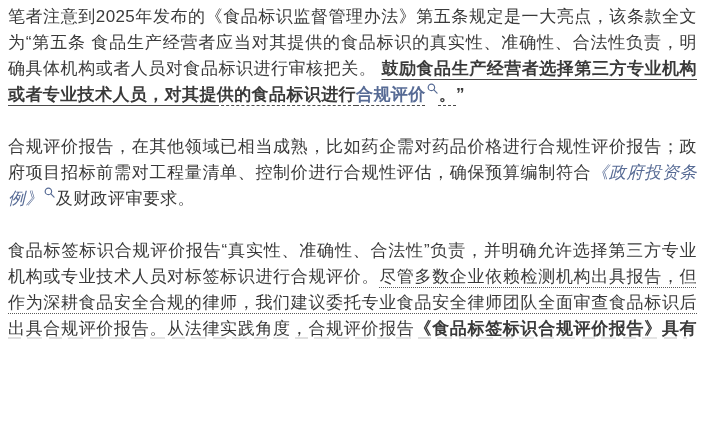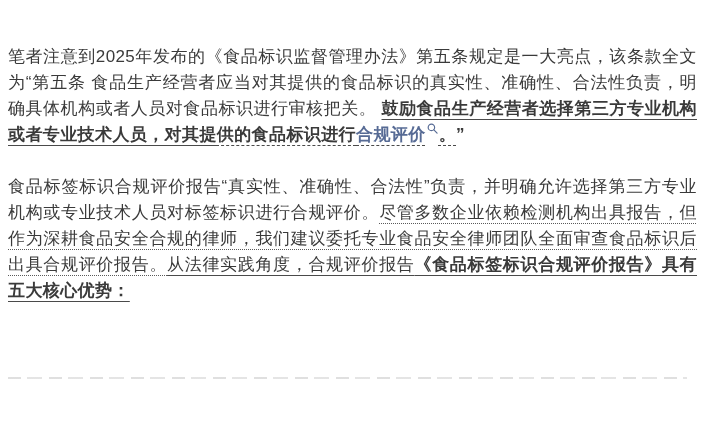--- a/index.html
+++ b/index.html
@@ -16,21 +16,20 @@
     height: 339px;
     padding: 4px 4px 0 8px;
     overflow: hidden;
     position: relative;
     font-family: "Liberation Sans", "DejaVu Sans", sans-serif;
     font-size: 17px;
     line-height: 26px;
     letter-spacing: 0.4px;
     color: #3a3a3a;
     text-align: justify;
-    margin-top: 40px;
   }
   p.para { margin: 0 0 26px 0; }
   p.para:last-of-type { margin-bottom: 0; }
 
   .seg { text-decoration-thickness: 1px; }
   .b { font-weight: 700; }
   .i { font-style: italic; }
   .u-solid  { text-decoration-line: underline; text-decoration-style: solid;  text-decoration-color: #4a4a4a; text-underline-offset: 5px; }
   .u-dashed { text-decoration-line: underline; text-decoration-style: dashed; text-decoration-color: #4a4a4a; text-underline-offset: 5px; }
   .u-dotted { text-decoration-line: underline; text-decoration-style: dotted; text-decoration-color: #5a5a5a; text-underline-offset: 5px; }
@@ -61,15 +60,19 @@
 </style>
 </head>
 <body>
 
 <main class="article">
 
   <p class="para"><span class="seg">笔者注意到2025年发布的《食品标识监督管理办法》第五条规定是一大亮点，该条款全文为“第五条 食品生产经营者应当对其提供的食品标识的真实性、准确性、合法性负责，明确具体机构或者人员对食品标识进行审核把关。 </span><span class="seg b u-solid">鼓励食品生产经营者选择第三方专业机构或者专业技术人员，对其提</span><span class="seg b u-dashed">供的食品标识进行</span><a class="seg b u-dashed link" style="color: rgb(87, 107, 149);">合规评价</a><span class="sup-icon"><svg width="11" height="11" viewBox="0 0 12 12">
           <circle cx="4.8" cy="4.8" r="3.5" fill="none" stroke="#576b95" stroke-width="1.3"></circle>
           <path d="M7.5 7.5 L11 11" stroke="#576b95" stroke-width="1.3" stroke-linecap="round"></path>
         </svg></span><span class="seg b u-dashed">。</span><span class="seg b">”</span></p>
+    <p class="para"><span class="seg">合规评价报告，在其他领域已相当成熟，比如药企需对药品价格进行合规性评价报告；政府项目招标前需对工程量清单、控制价进行合规性评估，确保预算编制符合</span><a class="seg i link" style="color: rgb(87, 107, 149);">《政府投资条例》</a><span class="sup-icon"><svg width="11" height="11" viewBox="0 0 12 12">
+          <circle cx="4.8" cy="4.8" r="3.5" fill="none" stroke="#576b95" stroke-width="1.3"></circle>
+          <path d="M7.5 7.5 L11 11" stroke="#576b95" stroke-width="1.3" stroke-linecap="round"></path>
+        </svg></span><span class="seg">及财政评审要求。</span></p>
     <p class="para"><span class="seg">食品标签标识合规评价报告“真实性、准确性、合法性”负责，并明确允许选择第三方专业机构或专业技术人员对标签标识进行合规评价。</span><span class="seg u-dotted">尽管多数企业依赖检测机构出具报告，但作为深耕食品安全合规的律师，我们建议委托专业食品安全律师团队全面审查食品标识后出具合规评价报告。</span><span class="seg u-solid">从法律实践角度，合规评价报告</span><span class="seg b u-solid">《食品标签标识合规评价报告》具有五大核心优势：</span></p>
     <div class="clipped-row"></div>
 </main>
 
 </body></html>

